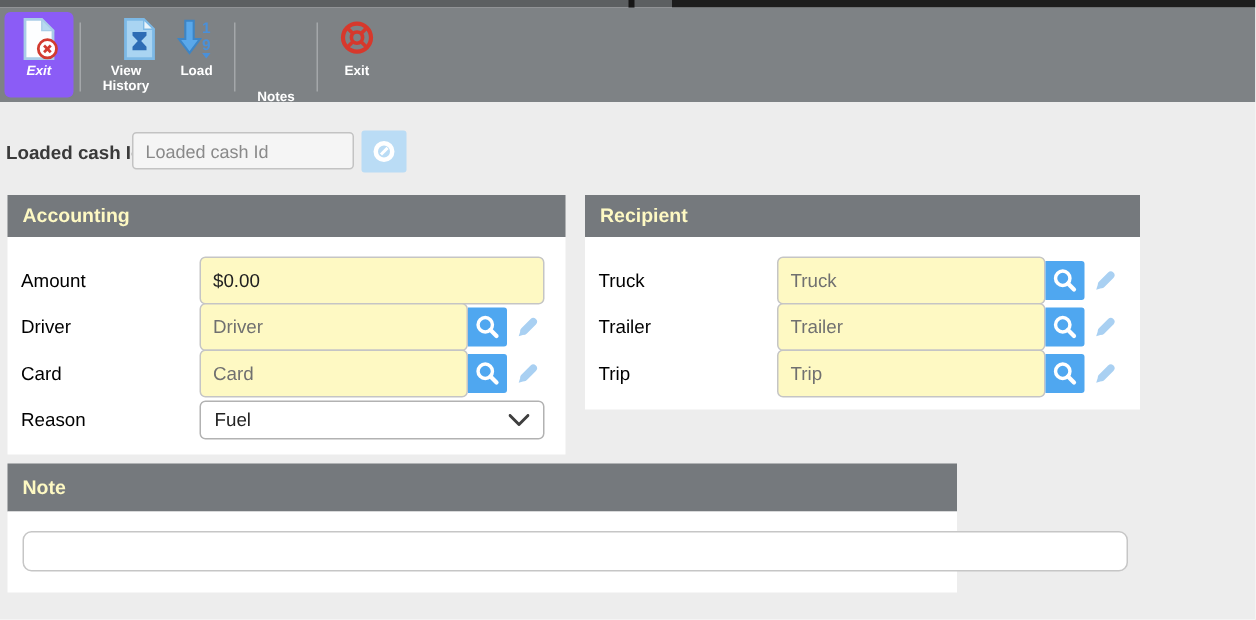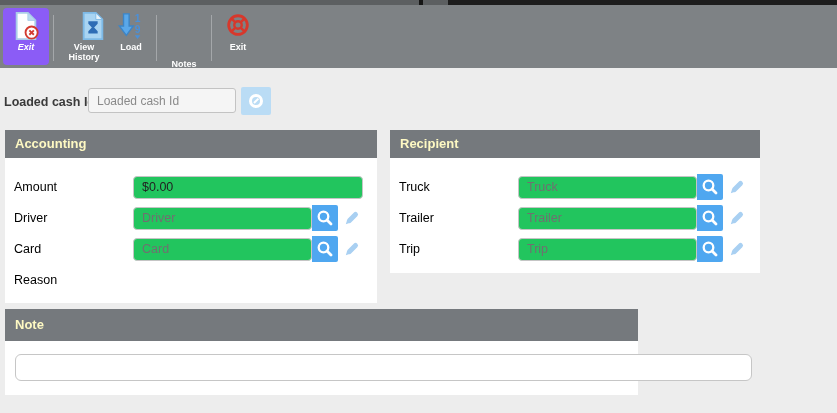--- a/index.html
+++ b/index.html
@@ -43,22 +43,22 @@
   .panel.accounting .panel-body{height:145px;}
   .panel.recipient{left:390px;top:130px;width:370px;}
   .panel.recipient .panel-body{height:115px;}
   .panel.note{left:5px;top:309px;width:633px;}
   .panel.note .panel-header{height:32px;line-height:32px;}
   .panel.note .panel-body{height:54px;padding:13px 10px 0;}
 
   .form-row{display:flex;align-items:center;height:26px;margin:0 0 5px;}
   .form-row label{width:128px;padding-left:9px;font-size:12.5px;color:#000000;box-sizing:border-box;}
   .field{display:flex;align-items:center;}
-  input.text{height:23px;box-sizing:border-box;border:1px solid #c5c5c5;border-radius:4px;
-             padding:0 8px;font-size:12.5px;color:#222;font-family:inherit;background:#22c55e;}
+  input.text{height:32px;box-sizing:border-box;border:1px solid #c5c5c5;border-radius:4px;
+             padding:0 8px;font-size:12.5px;color:#222;font-family:inherit;background:#fef9c3;}
   input.text::placeholder{color:#707070;opacity:1;}
   .wide{width:230px;}
   .lookup-input{width:179px;border-radius:4px 0 0 4px;border-right:none;}
   .search-btn{width:26px;height:26px;background:#4fa7f0;border:none;border-radius:0 2px 2px 0;
               display:flex;align-items:center;justify-content:center;padding:0;cursor:pointer;}
   .pencil{margin-left:5px;display:flex;align-items:center;cursor:pointer;}
 
   .select-box{width:230px;height:26px;box-sizing:border-box;border:1px solid #b2b2b2;border-radius:4px;
               background:#fff;display:flex;align-items:center;justify-content:space-between;
               padding:0 9px;font-size:12.5px;color:#222;cursor:pointer;}
@@ -190,20 +190,28 @@
             <svg width="18" height="18" viewBox="0 0 18 18">
               <line x1="12.5" y1="5.5" x2="6.5" y2="11.5" stroke="#a9d0f2" stroke-width="5" stroke-linecap="round"></line>
               <polygon points="2.8,15.2 4.2,10.8 7.2,13.8" fill="#a9d0f2"></polygon>
             </svg>
           </span>
         </div>
       </div>
 
       <div class="form-row">
         <label>Reason</label>
+        <div class="field">
+          <div class="select-box">
+            <span>Fuel</span>
+            <svg width="14" height="8" viewBox="0 0 14 8">
+              <polyline points="1,1 7,7 13,1" fill="none" stroke="#3f3f3f" stroke-width="2" stroke-linecap="round" stroke-linejoin="round"></polyline>
+            </svg>
+          </div>
+        </div>
       </div>
 
     </div>
   </div>
 
   <div class="panel recipient">
     <div class="panel-header">Recipient</div>
     <div class="panel-body">
 
       <div class="form-row">

